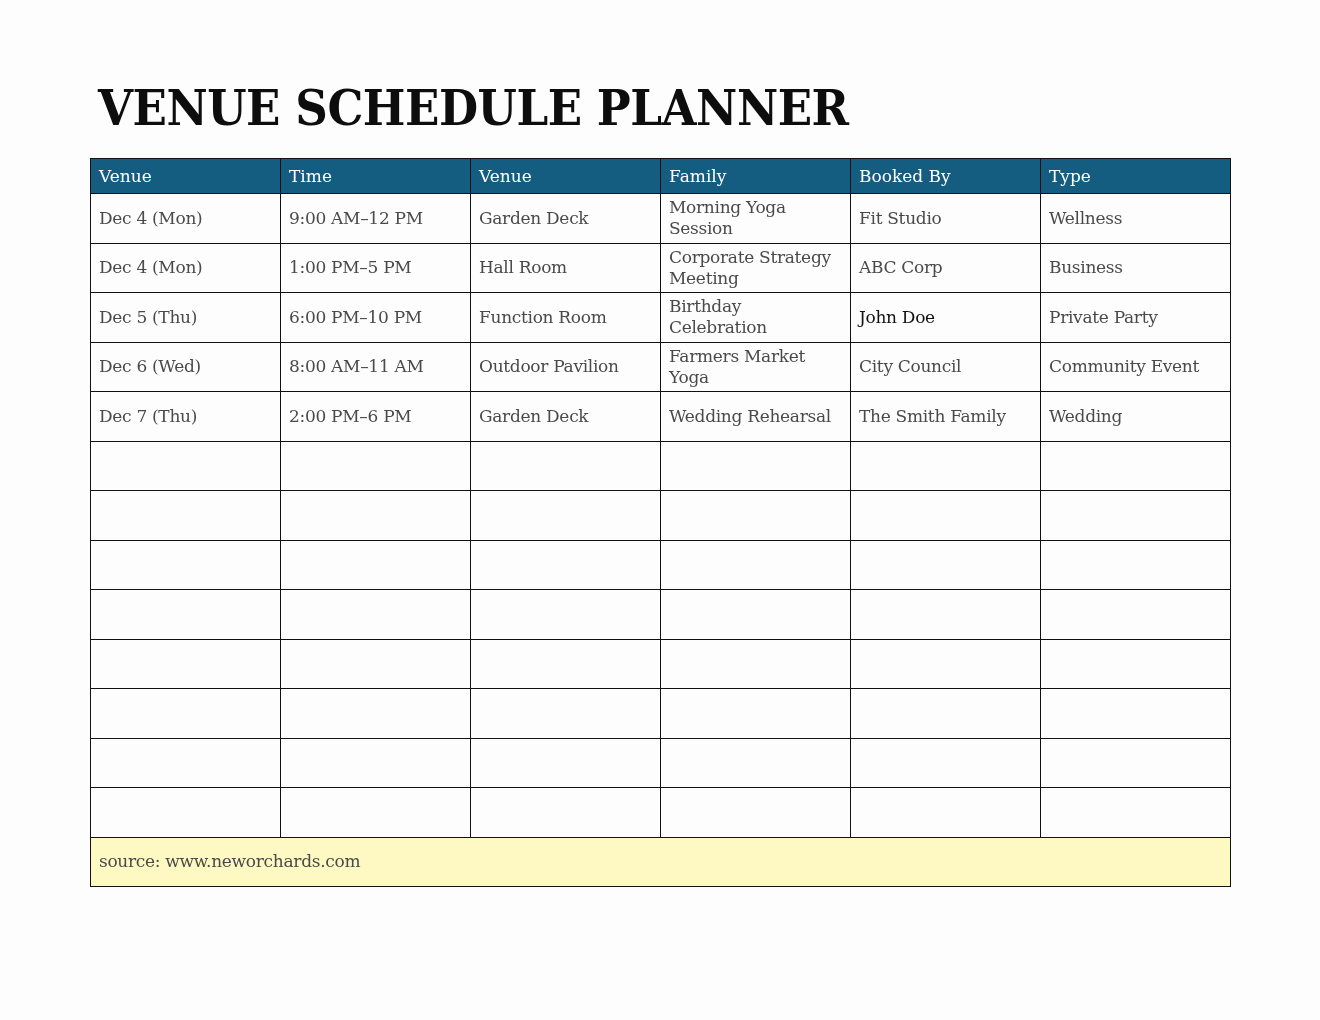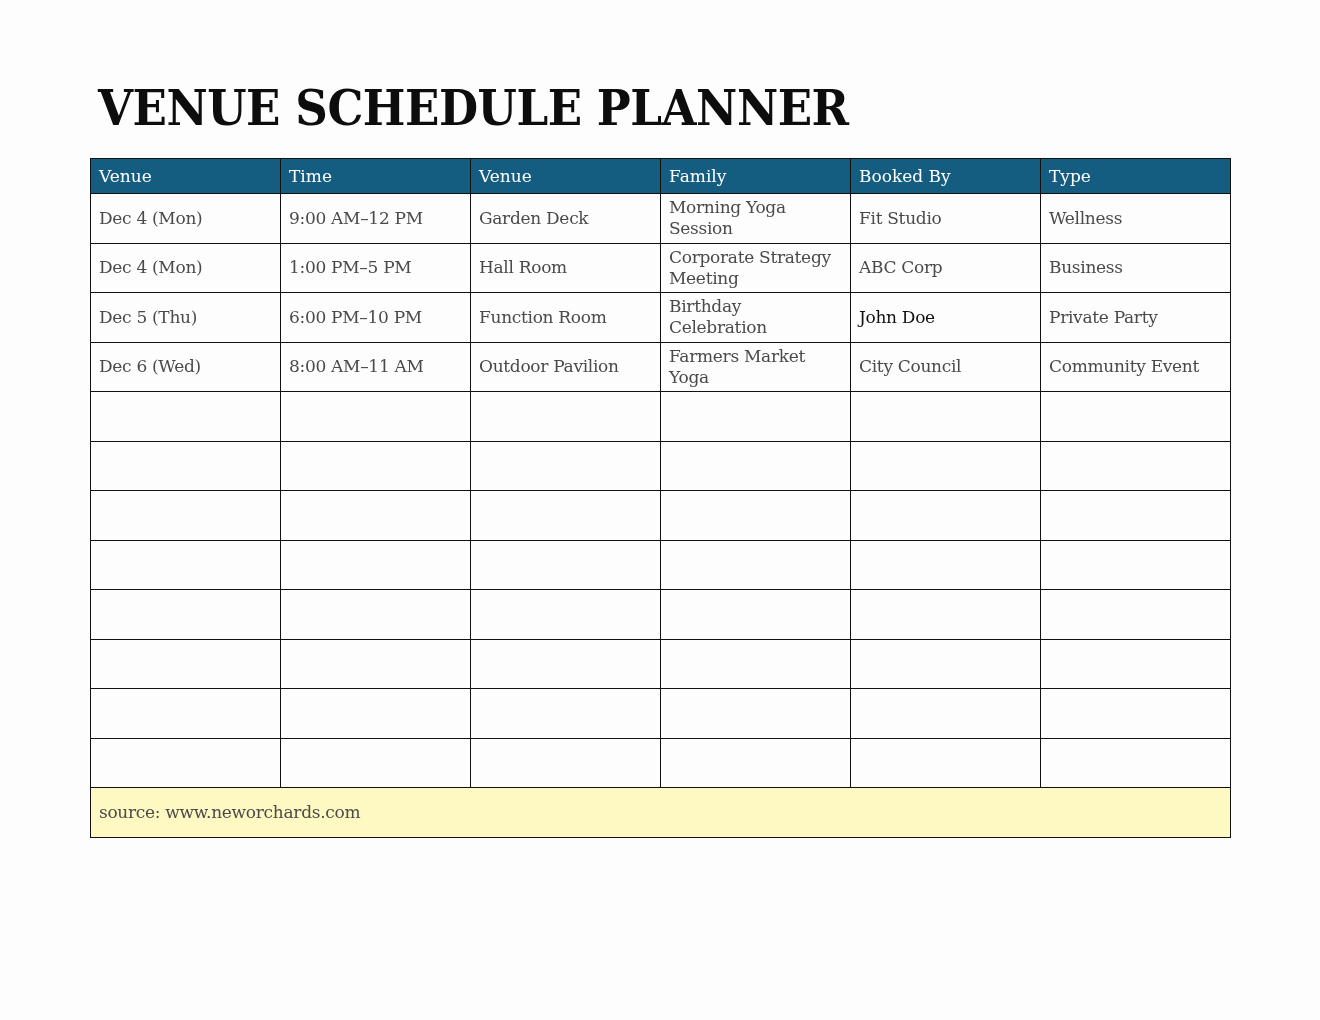--- a/index.html
+++ b/index.html
@@ -120,20 +120,28 @@
     </tr>
     <tr>
       <td>Dec 6 (Wed)</td>
       <td>8:00 AM–11 AM</td>
       <td>Outdoor Pavilion</td>
       <td>Farmers Market Yoga</td>
       <td>City Council</td>
       <td>Community Event</td>
     </tr>
     <tr>
+      <td>Dec 7 (Thu)</td>
+      <td>2:00 PM–6 PM</td>
+      <td>Garden Deck</td>
+      <td>Wedding Rehearsal</td>
+      <td>The Smith Family</td>
+      <td>Wedding</td>
+    </tr>
+    <tr>
         <td></td>
         <td></td>
         <td></td>
         <td></td>
         <td></td>
         <td></td>
       </tr>
     <tr>
         <td></td>
         <td></td>

